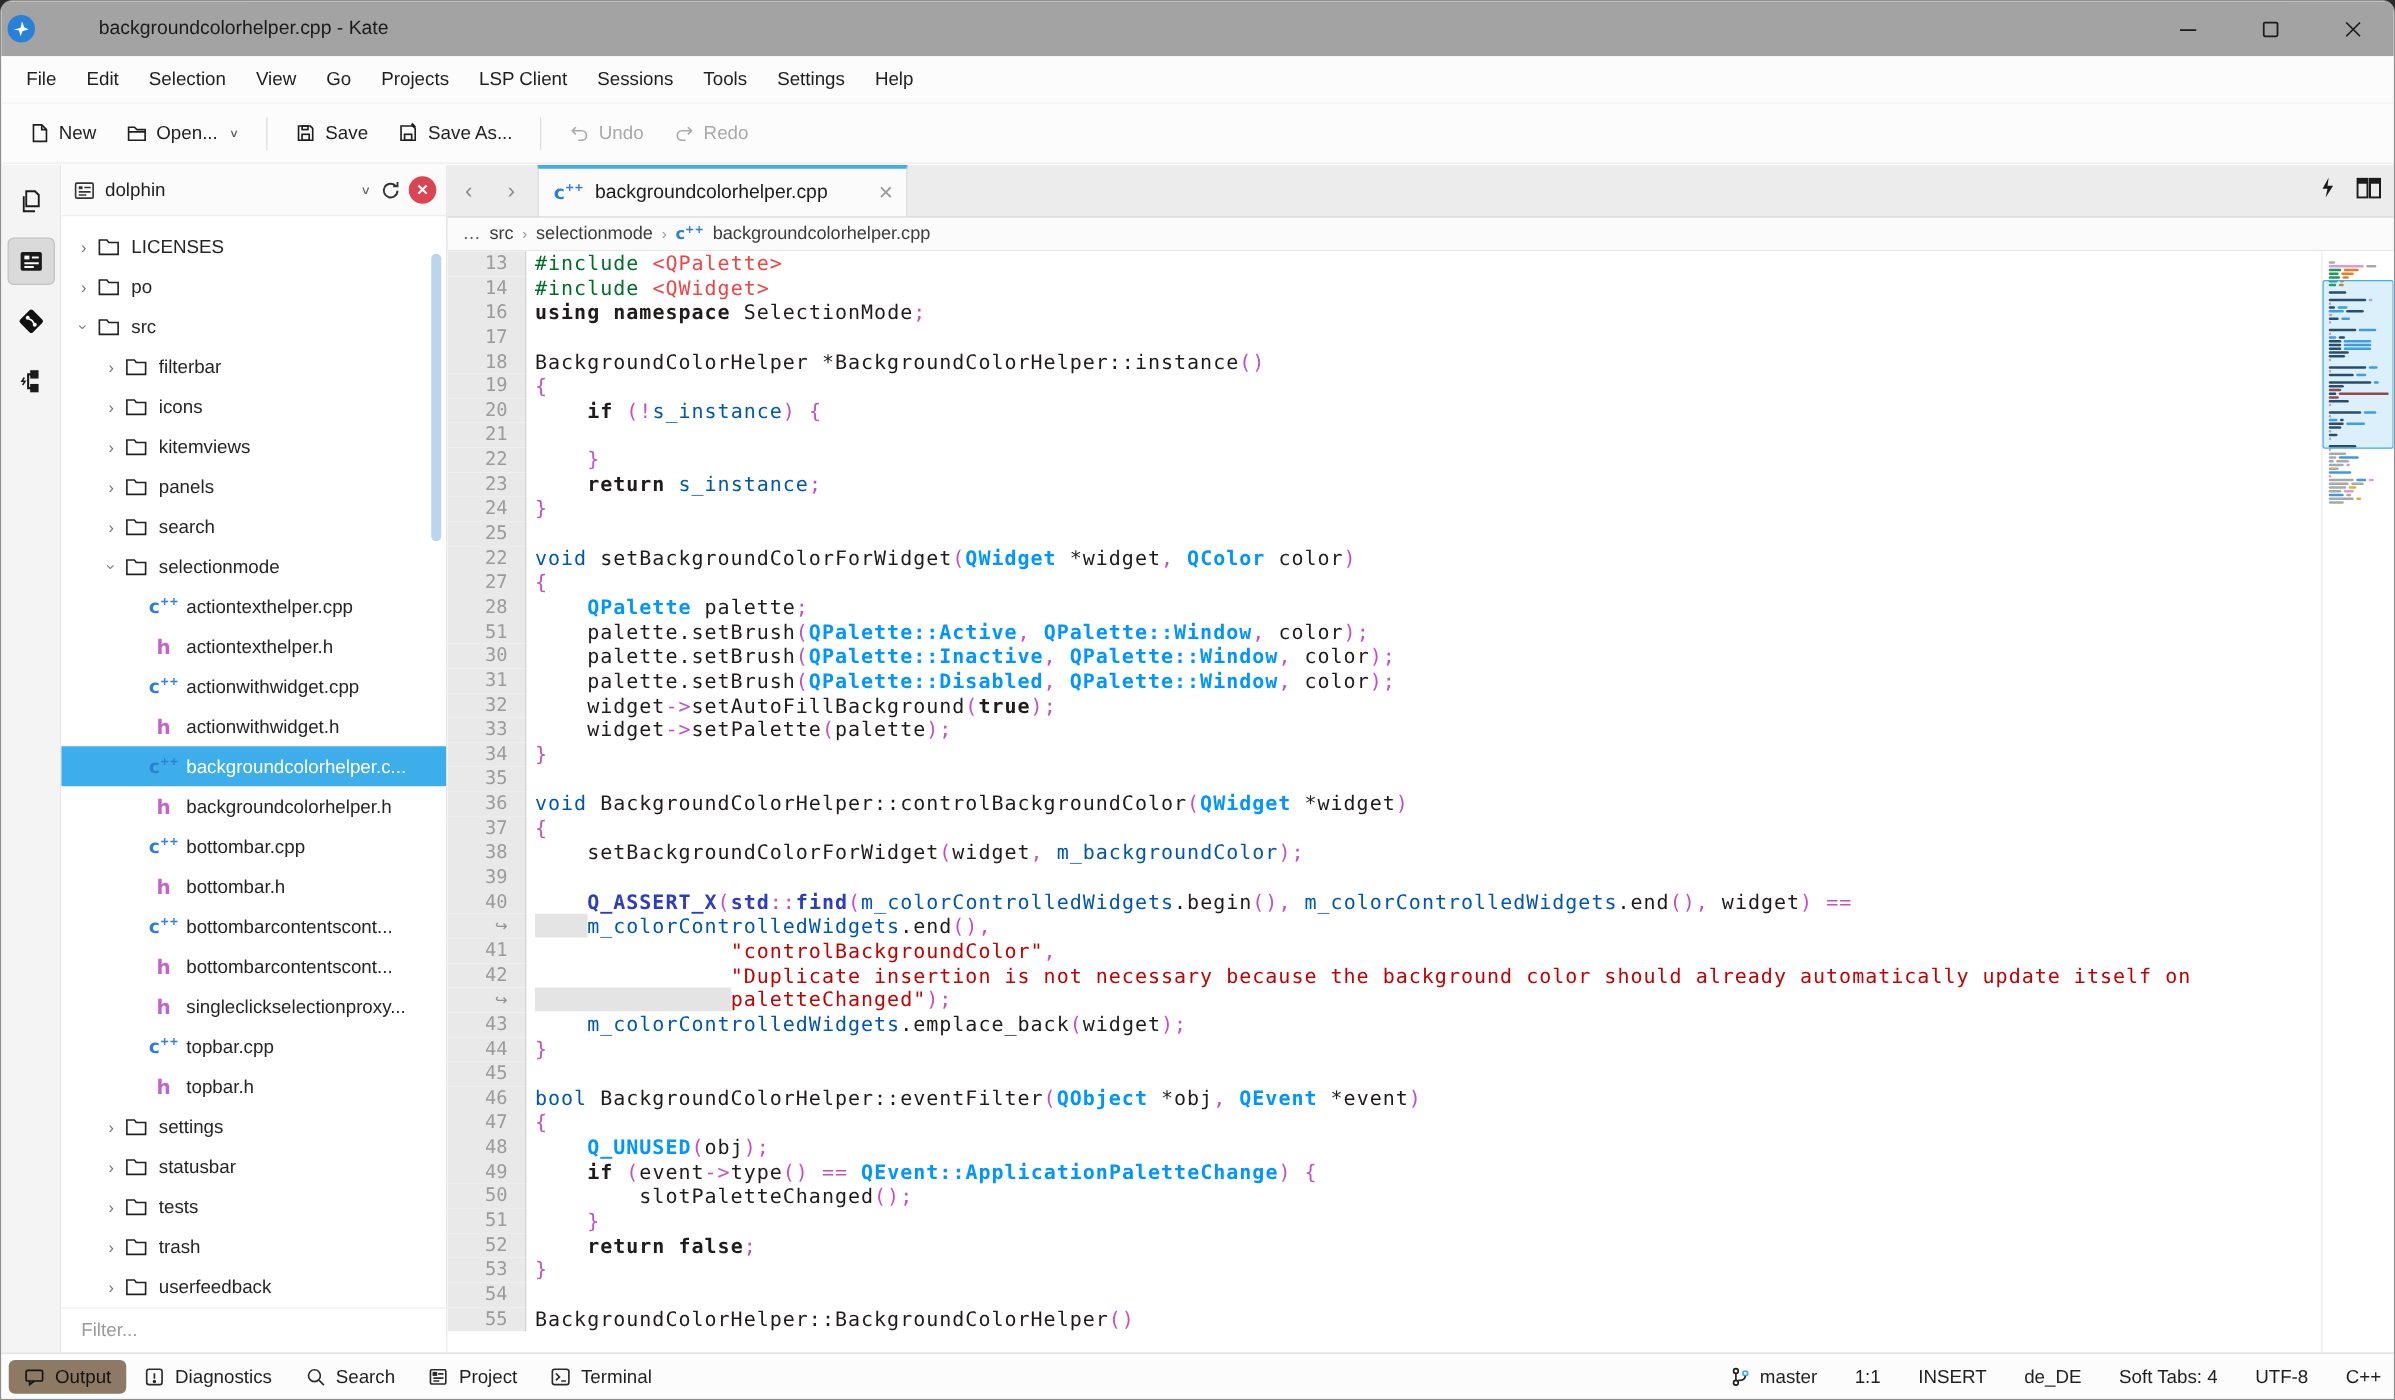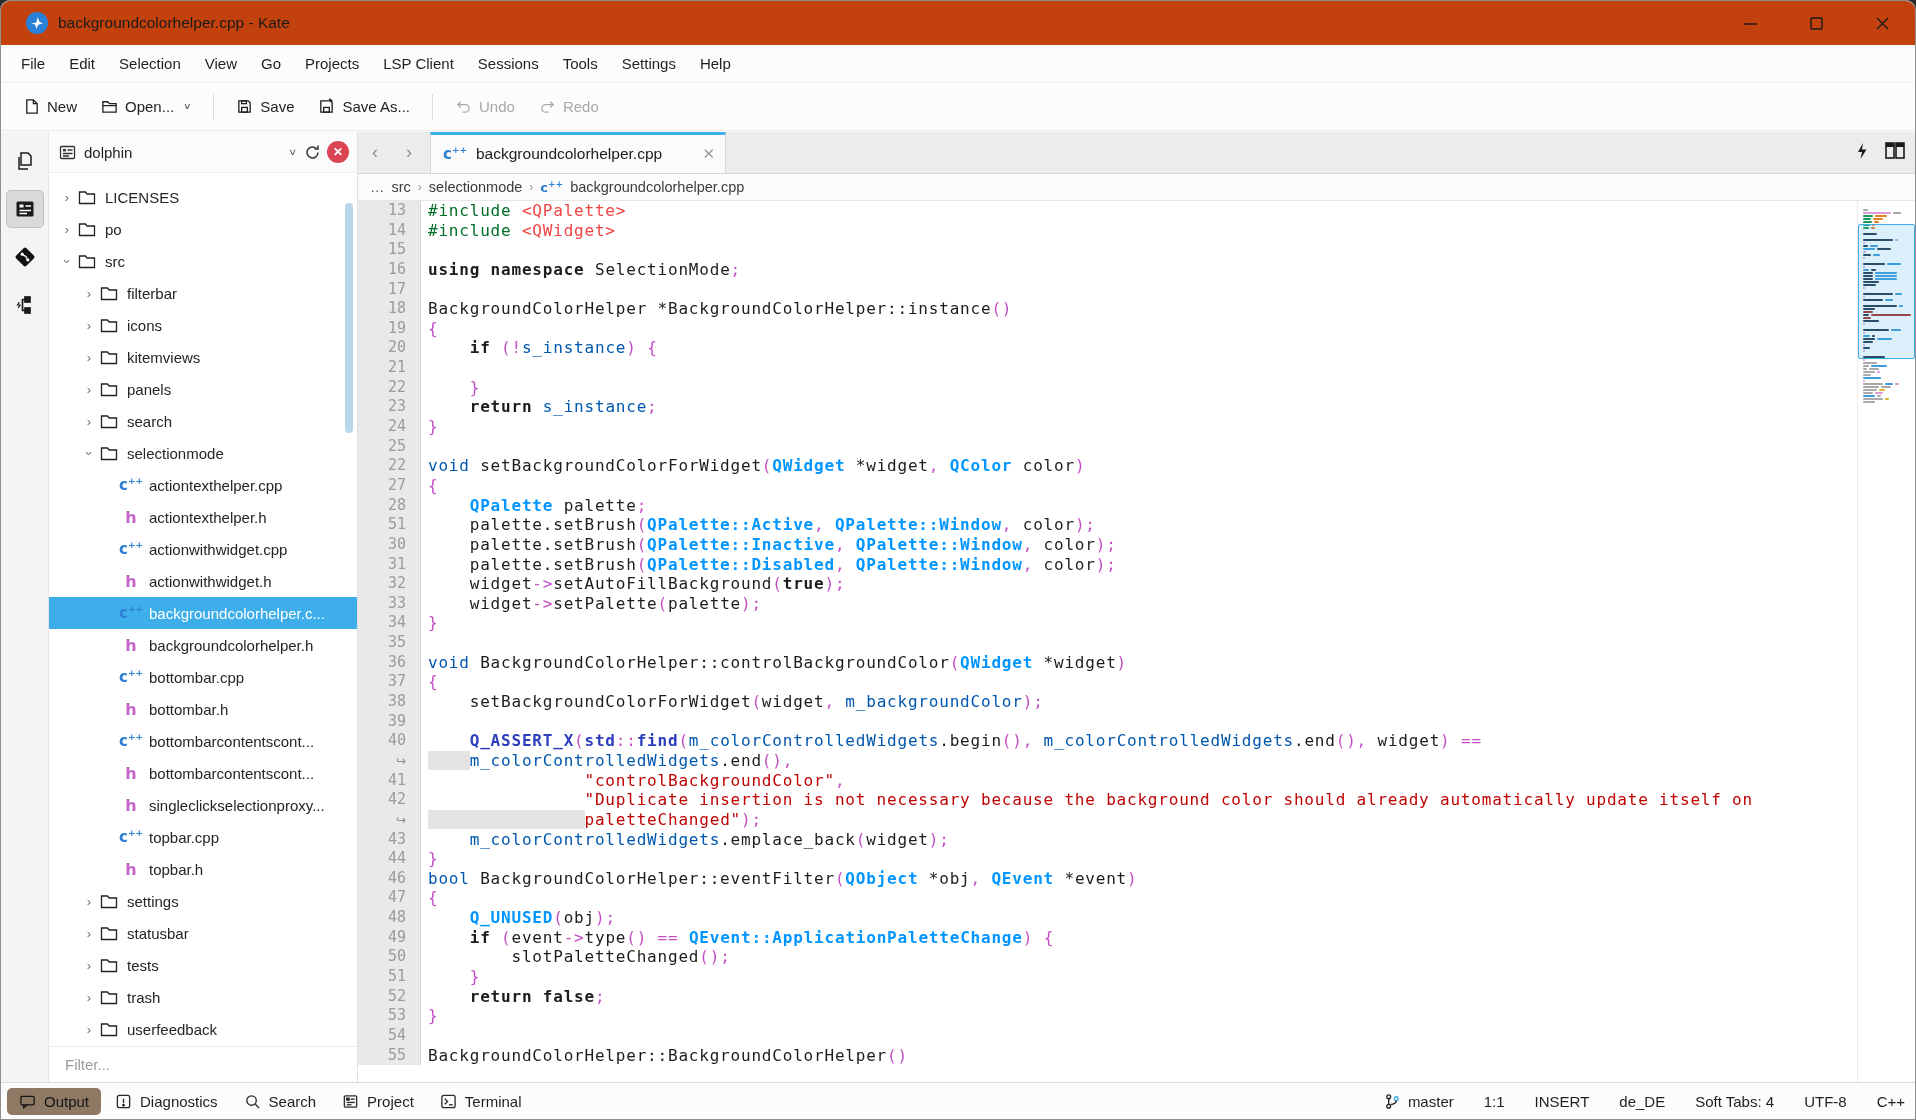--- a/index.html
+++ b/index.html
@@ -1,21 +1,21 @@
 <!DOCTYPE html>
 <html><head>
 <meta charset="utf-8">
 <style>
   * { margin:0; padding:0; box-sizing:border-box; }
   html,body { width:1916px; height:1120px; background:#2a2a2a; font-family:"Liberation Sans", sans-serif; }
   #window { position:relative; width:1916px; height:1120px; background:#fcfcfc; border:1px solid #8f8f8f;
             border-radius:10px 10px 0 0; overflow:hidden; }
 
   
-  #titlebar { height:44px; background:#c2410c; display:flex; align-items:center; padding-left:25px; }
+  #titlebar { height:44px; background:#a3a3a3; display:flex; align-items:center; padding-left:5px;gap:41px; }
   .kate-logo { width:22px; height:22px; border-radius:50%; background:#2980d9; position:relative; flex:0 0 auto; }
   .kate-logo:after { content:""; position:absolute; left:5px; top:5px; width:12px; height:12px;
                      background:#fff; clip-path:polygon(0 55%,45% 45%,55% 0,70% 40%,100% 55%,60% 65%,45% 100%,35% 62%); }
   #window-title { margin-left:10px; font-size:15.5px; color:#1b1b1b; }
   #win-controls { margin-left:auto; display:flex; height:100%; }
   .win-btn { width:66px; height:100%; display:flex; align-items:center; justify-content:center;
              font-size:17px; color:#1b1b1b; }
   .win-btn svg { stroke:#1b1b1b; }
 
   
@@ -538,21 +538,20 @@
             <span class="crumb-sep">›</span>
             <span class="badge-cpp" style="font-size: 13px;">c<sup>++</sup></span>
             <span>backgroundcolorhelper.cpp</span>
           </span>
       </div>
 
       <div id="codearea">
         <div id="code-scroll">
             <div class="code-row"><div class="gutter">13</div><div class="code-line"><span class="pp">#include</span><span class="pl"> </span><span class="inc">&lt;QPalette&gt;</span></div></div>
             <div class="code-row"><div class="gutter">14</div><div class="code-line"><span class="pp">#include</span><span class="pl"> </span><span class="inc">&lt;QWidget&gt;</span></div></div>
-            <div class="code-row"><div class="gutter">15</div><div class="code-line"></div></div>
             <div class="code-row"><div class="gutter">16</div><div class="code-line"><span class="kw">using</span><span class="pl"> </span><span class="kw">namespace</span><span class="pl"> SelectionMode</span><span class="op">;</span></div></div>
             <div class="code-row"><div class="gutter">17</div><div class="code-line"></div></div>
             <div class="code-row"><div class="gutter">18</div><div class="code-line"><span class="pl">BackgroundColorHelper *BackgroundColorHelper::instance</span><span class="op">()</span></div></div>
             <div class="code-row"><div class="gutter">19</div><div class="code-line"><span class="op">{</span></div></div>
             <div class="code-row"><div class="gutter">20</div><div class="code-line"><span class="pl">    </span><span class="kw">if</span><span class="pl"> </span><span class="op">(!</span><span class="mem">s_instance</span><span class="op">)</span><span class="pl"> </span><span class="op">{</span></div></div>
             <div class="code-row"><div class="gutter">21</div></div>
             <div class="code-row"><div class="gutter">22</div><div class="code-line"><span class="pl">    </span><span class="op">}</span></div></div>
             <div class="code-row"><div class="gutter">23</div><div class="code-line"><span class="pl">    </span><span class="kw">return</span><span class="pl"> </span><span class="mem">s_instance</span><span class="op">;</span></div></div>
             <div class="code-row"><div class="gutter">24</div><div class="code-line"><span class="op">}</span></div></div>
             <div class="code-row"><div class="gutter">25</div><div class="code-line"></div></div>
@@ -570,20 +569,21 @@
             <div class="code-row"><div class="gutter">37</div><div class="code-line"><span class="op">{</span></div></div>
             <div class="code-row"><div class="gutter">38</div><div class="code-line"><span class="pl">    setBackgroundColorForWidget</span><span class="op">(</span><span class="pl">widget</span><span class="op">,</span><span class="pl"> </span><span class="mem">m_backgroundColor</span><span class="op">);</span></div></div>
             <div class="code-row"><div class="gutter">39</div><div class="code-line"></div></div>
             <div class="code-row"><div class="gutter">40</div><div class="code-line"><span class="pl">    </span><span class="mac">Q_ASSERT_X</span><span class="op">(</span><span class="mac">std</span><span class="op">::</span><span class="mac">find</span><span class="op">(</span><span class="mem">m_colorControlledWidgets</span><span class="pl">.begin</span><span class="op">(),</span><span class="pl"> </span><span class="mem">m_colorControlledWidgets</span><span class="pl">.end</span><span class="op">(),</span><span class="pl"> widget</span><span class="op">)</span><span class="pl"> </span><span class="op">==</span></div></div>
             <div class="code-row"><div class="gutter"><span class="wrap-arrow">↪</span></div><div class="code-line"><span class="wrappad">    </span><span class="mem">m_colorControlledWidgets</span><span class="pl">.end</span><span class="op">(),</span></div></div>
             <div class="code-row"><div class="gutter">41</div><div class="code-line"><span class="pl">               </span><span class="str">"controlBackgroundColor"</span><span class="op">,</span></div></div>
             <div class="code-row"><div class="gutter">42</div><div class="code-line"><span class="pl">               </span><span class="str">"Duplicate insertion is not necessary because the background color should already automatically update itself on</span></div></div>
             <div class="code-row"><div class="gutter"><span class="wrap-arrow">↪</span></div><div class="code-line"><span class="wrappad">               </span><span class="str">paletteChanged"</span><span class="op">);</span></div></div>
             <div class="code-row"><div class="gutter">43</div><div class="code-line"><span class="pl">    </span><span class="mem">m_colorControlledWidgets</span><span class="pl">.emplace_back</span><span class="op">(</span><span class="pl">widget</span><span class="op">);</span></div></div>
             <div class="code-row"><div class="gutter">44</div><div class="code-line"><span class="op">}</span></div></div>
+            <div class="code-row"><div class="gutter">45</div><div class="code-line"></div></div>
             <div class="code-row"><div class="gutter">46</div><div class="code-line"><span class="dt">bool</span><span class="pl"> BackgroundColorHelper::eventFilter</span><span class="op">(</span><span class="qt">QObject</span><span class="pl"> *obj</span><span class="op">,</span><span class="pl"> </span><span class="qt">QEvent</span><span class="pl"> *event</span><span class="op">)</span></div></div>
             <div class="code-row"><div class="gutter">47</div><div class="code-line"><span class="op">{</span></div></div>
             <div class="code-row"><div class="gutter">48</div><div class="code-line"><span class="pl">    </span><span class="qt">Q_UNUSED</span><span class="op">(</span><span class="pl">obj</span><span class="op">);</span></div></div>
             <div class="code-row"><div class="gutter">49</div><div class="code-line"><span class="pl">    </span><span class="kw">if</span><span class="pl"> </span><span class="op">(</span><span class="pl">event</span><span class="op">-&gt;</span><span class="pl">type</span><span class="op">()</span><span class="pl"> </span><span class="op">==</span><span class="pl"> </span><span class="qt">QEvent::ApplicationPaletteChange</span><span class="op">)</span><span class="pl"> </span><span class="op">{</span></div></div>
             <div class="code-row"><div class="gutter">50</div><div class="code-line"><span class="pl">        slotPaletteChanged</span><span class="op">();</span></div></div>
             <div class="code-row"><div class="gutter">51</div><div class="code-line"><span class="pl">    </span><span class="op">}</span></div></div>
             <div class="code-row"><div class="gutter">52</div><div class="code-line"><span class="pl">    </span><span class="kw">return</span><span class="pl"> </span><span class="kw">false</span><span class="op">;</span></div></div>
             <div class="code-row"><div class="gutter">53</div><div class="code-line"><span class="op">}</span></div></div>
             <div class="code-row"><div class="gutter">54</div><div class="code-line"></div></div>
             <div class="code-row"><div class="gutter">55</div><div class="code-line"><span class="pl">BackgroundColorHelper::BackgroundColorHelper</span><span class="op">()</span></div></div>

